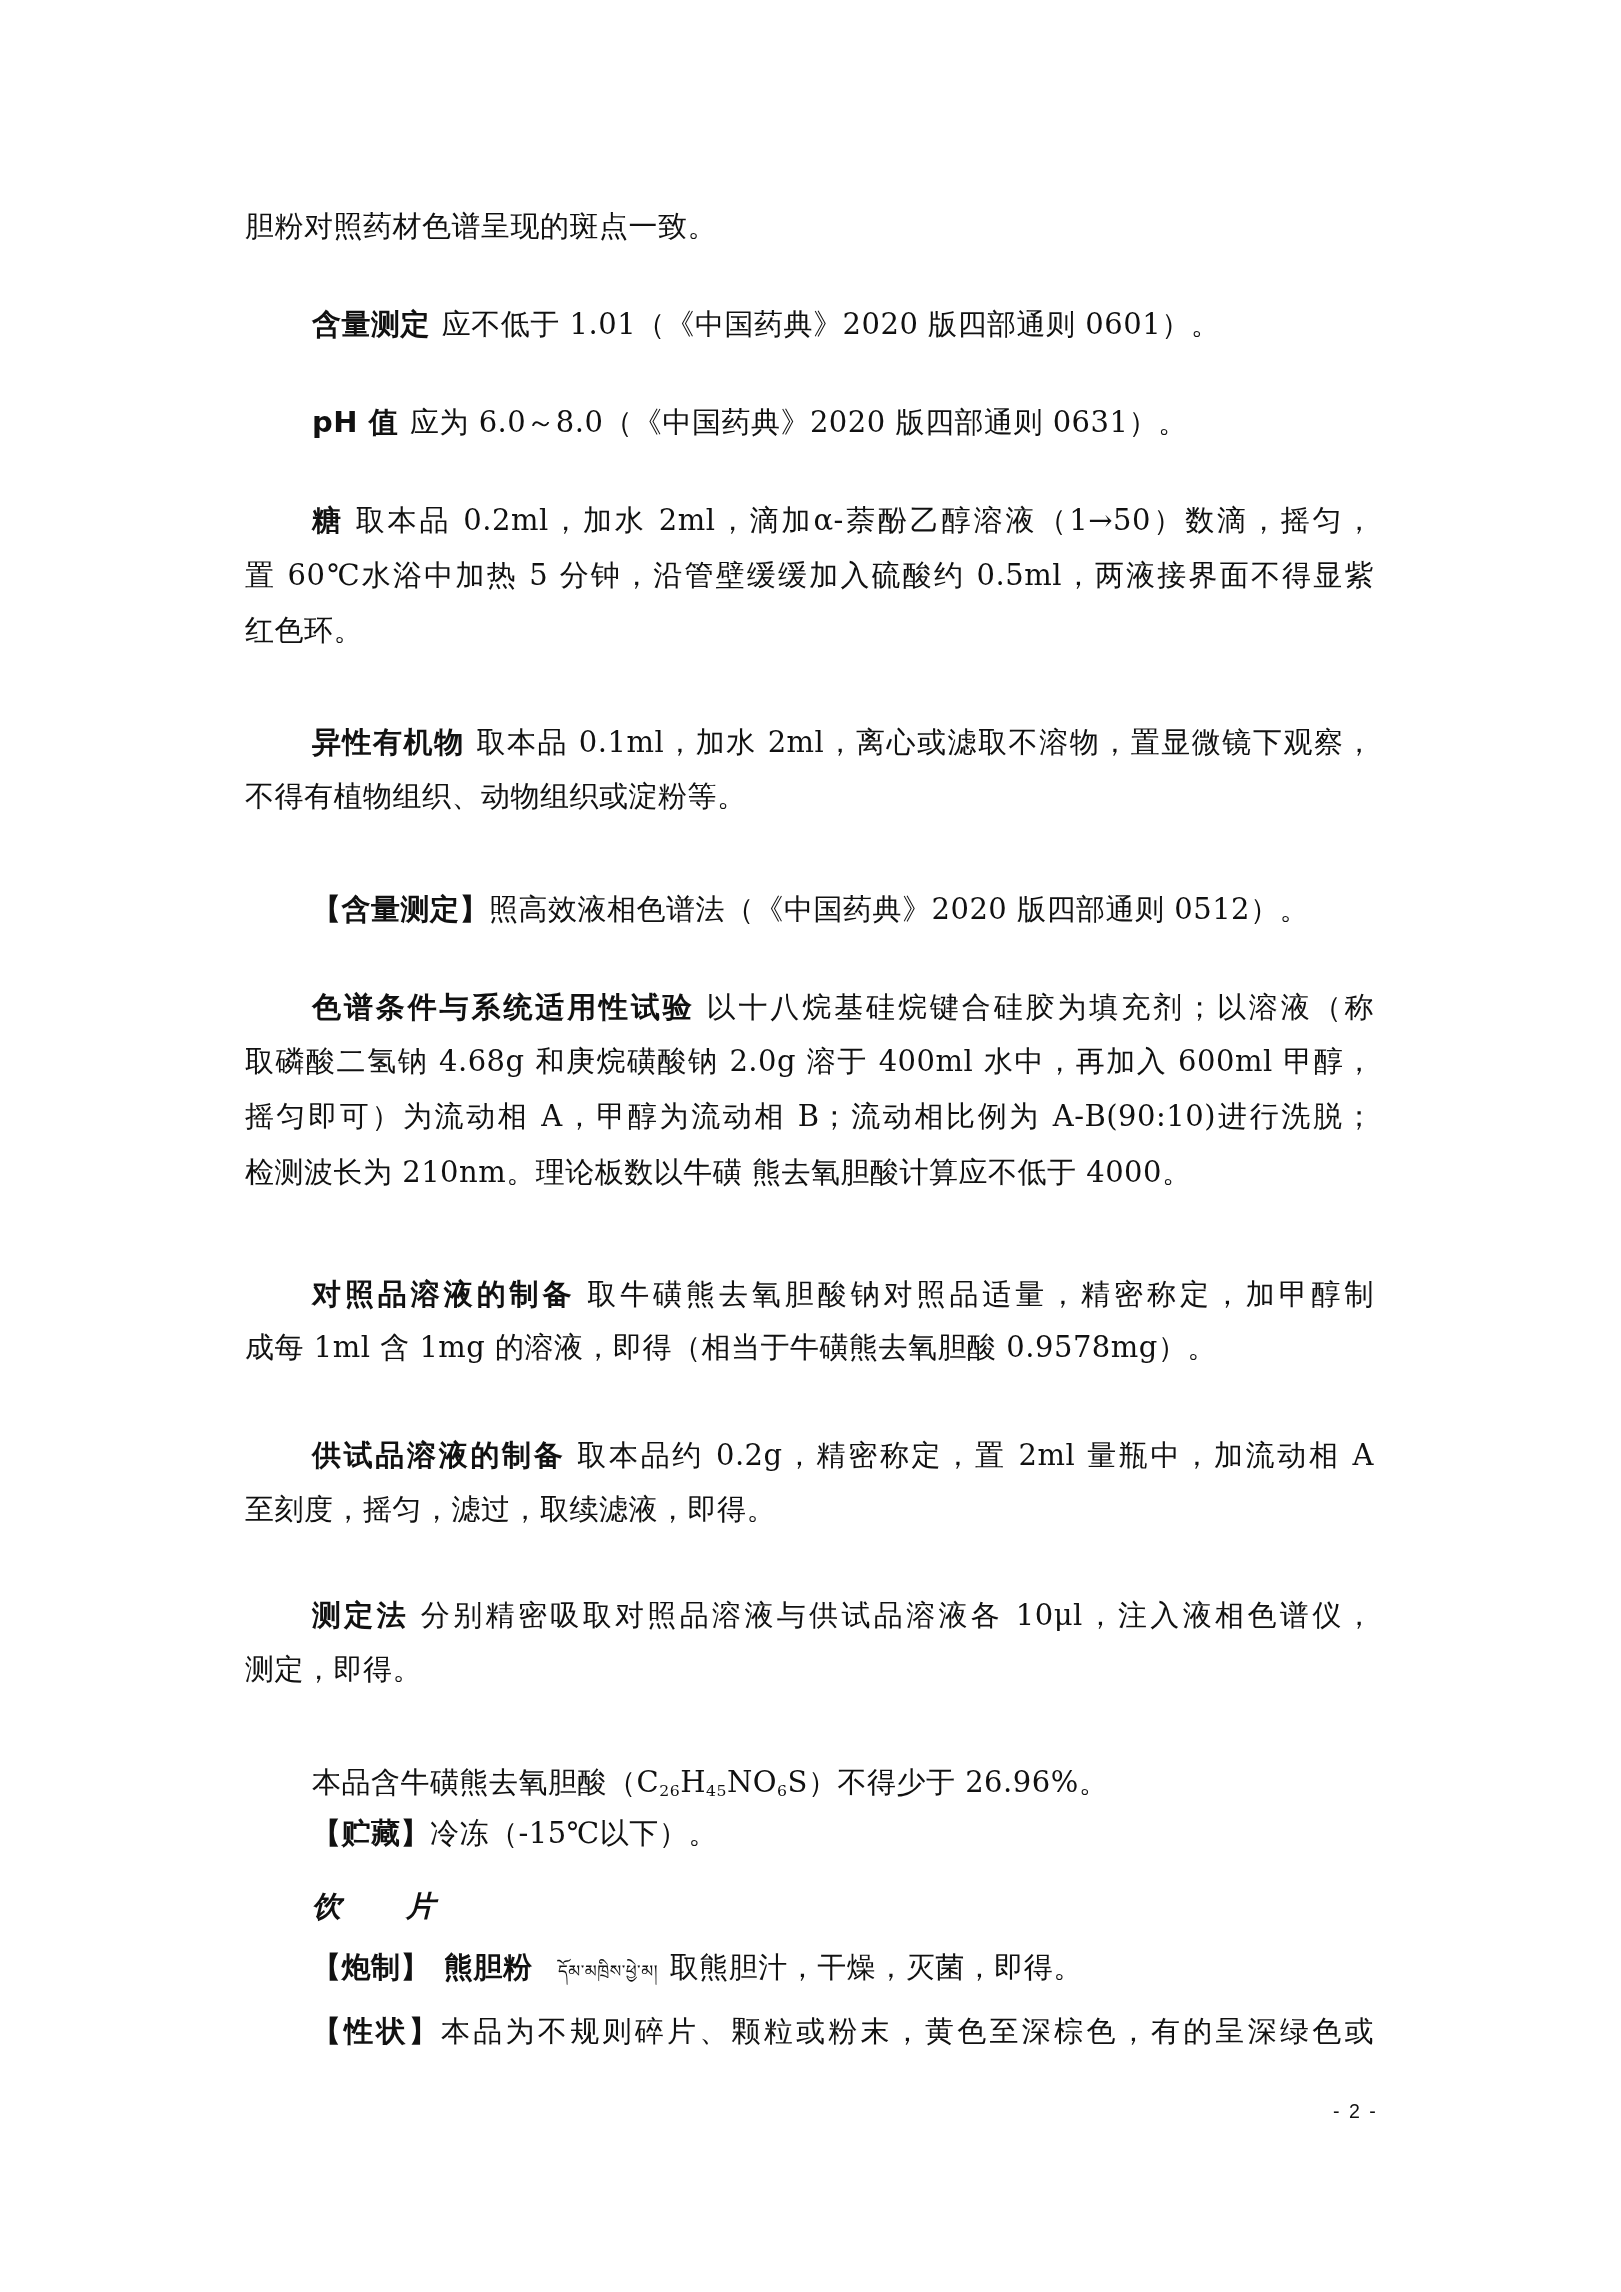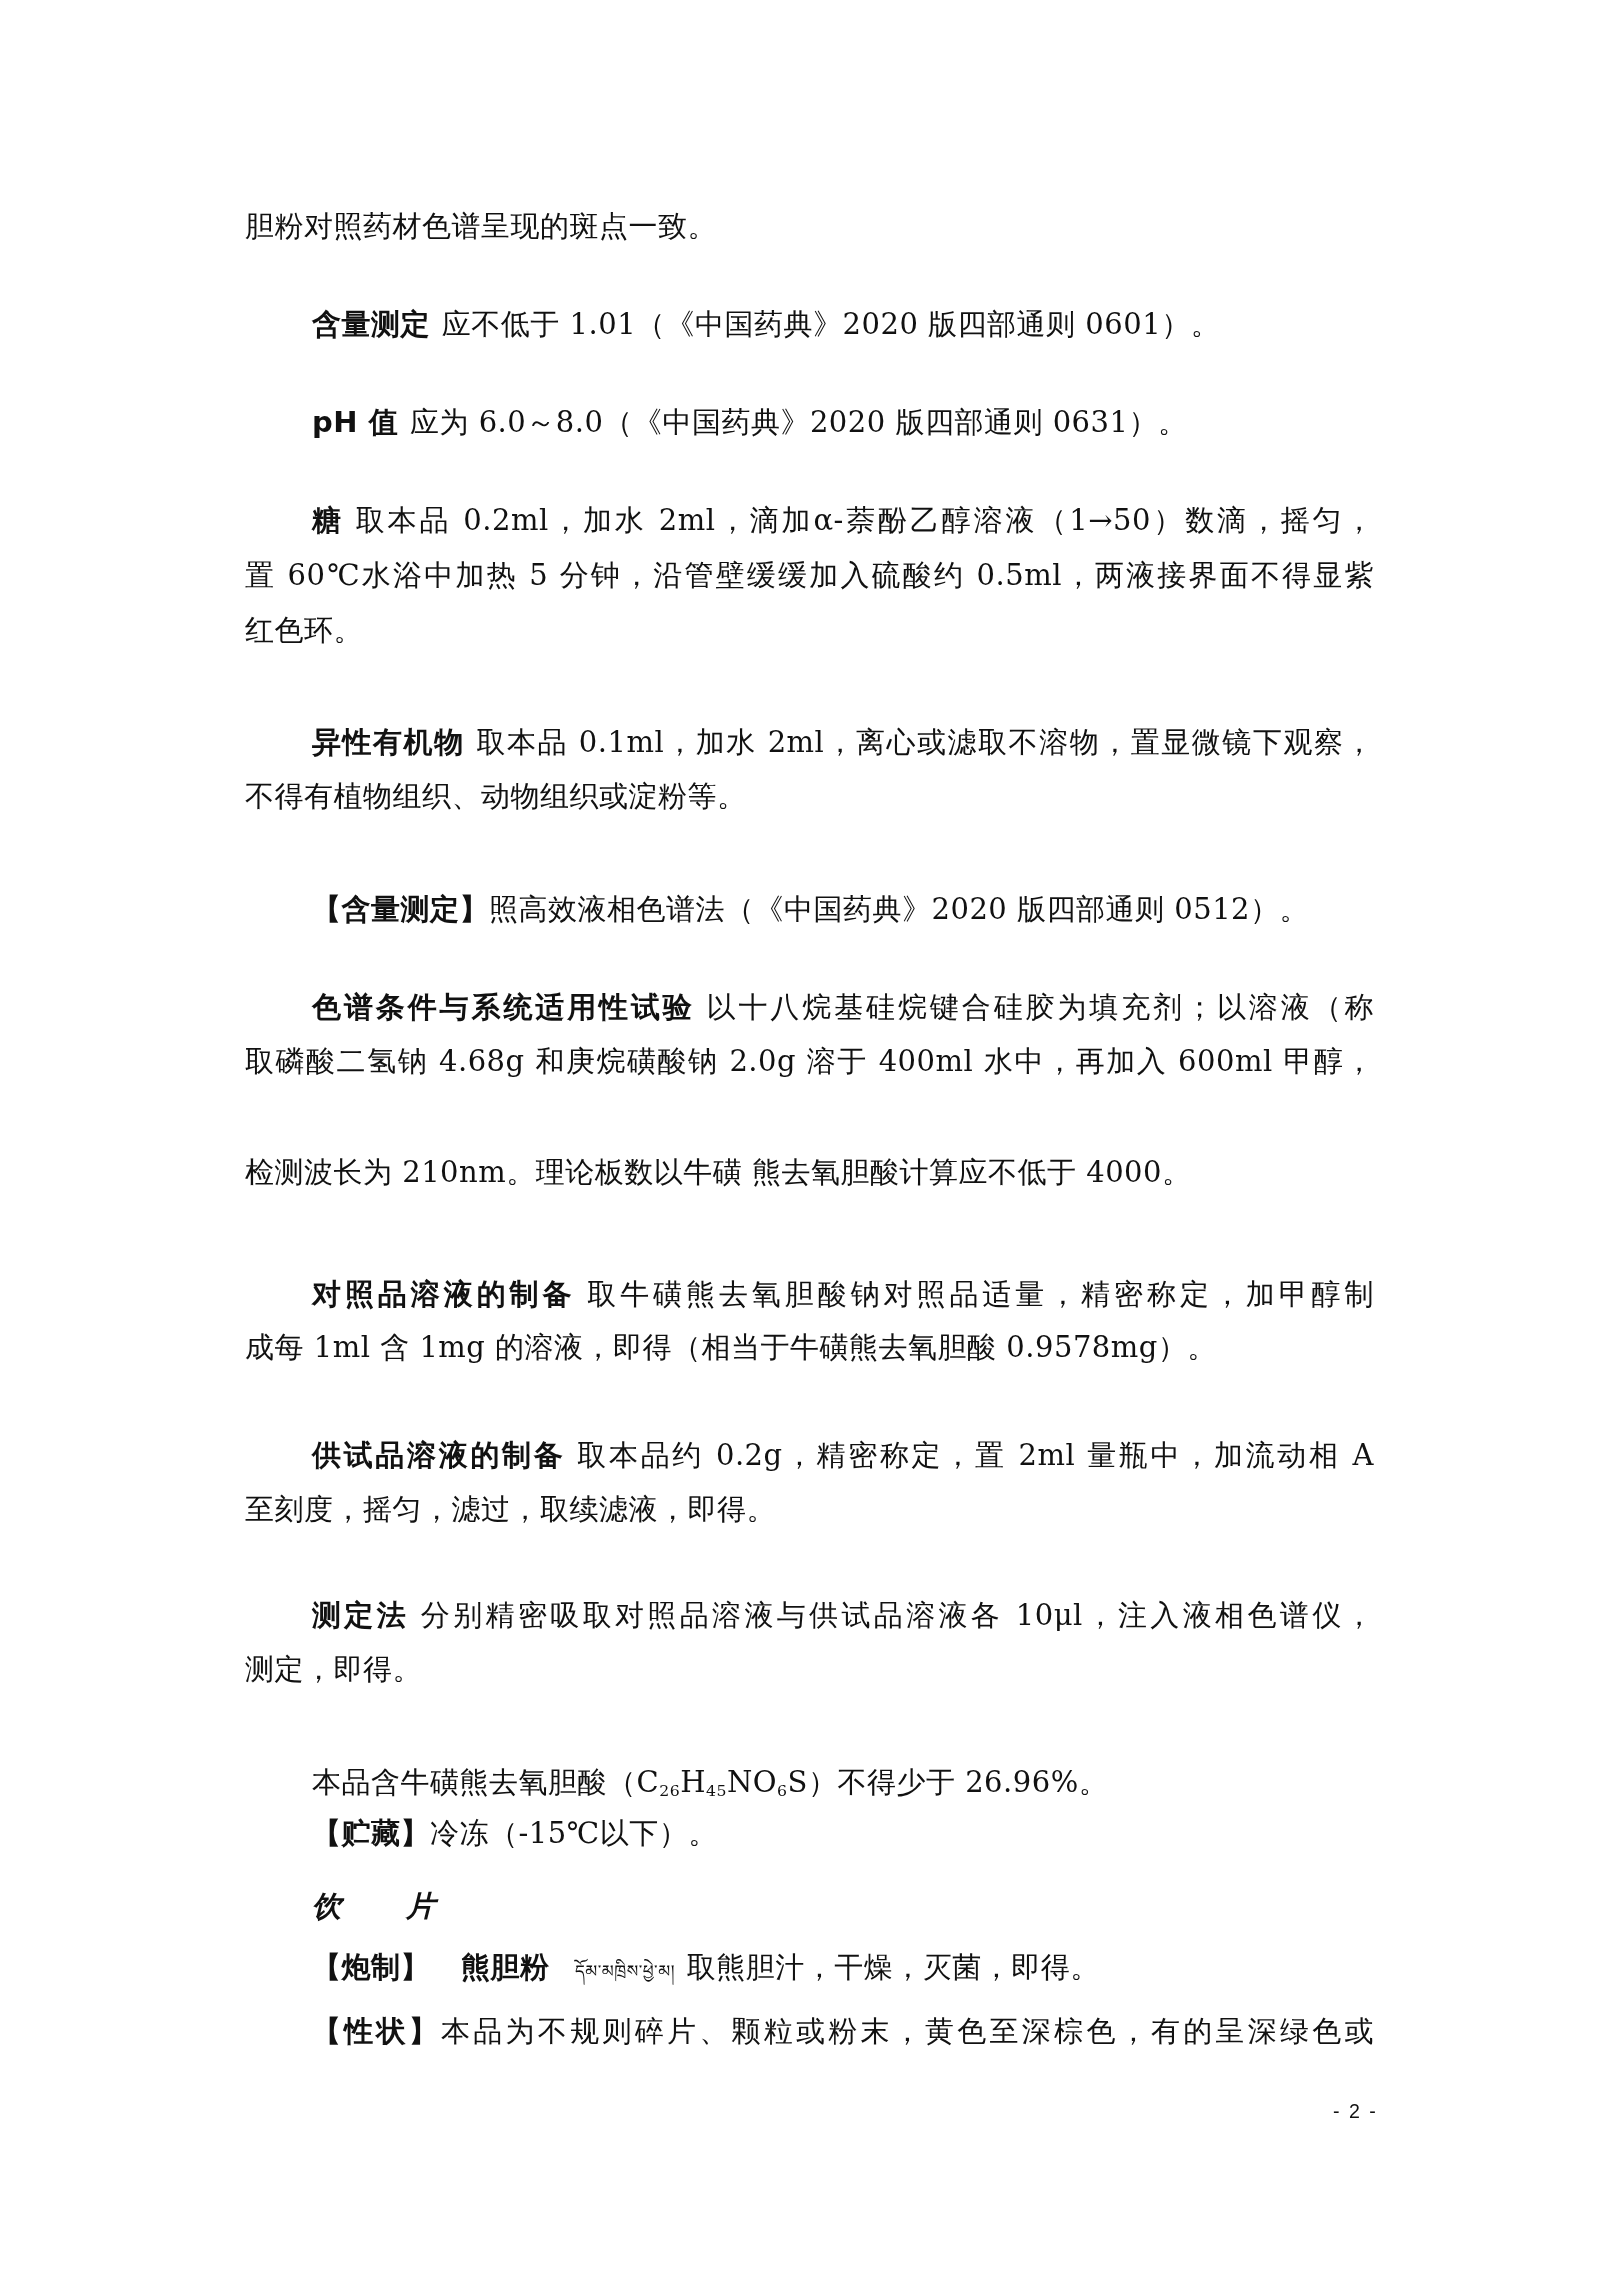--- a/index.html
+++ b/index.html
@@ -56,20 +56,23 @@
   <div class="line indent last" style="top:892px">
     <span class="b">【含量测定】</span><span>照高效液相色谱法（《中国药典》2020 版四部通则 0512）。</span>
   </div>
 
   <div class="line indent" style="top:990px">
     <span class="b term">色谱条件与系统适用性试验</span><span>以十八烷基硅烷键合硅胶为填充剂；以溶液（称</span>
   </div>
   <div class="line" style="top:1044px">
     <span>取磷酸二氢钠 4.68g 和庚烷磺酸钠 2.0g 溶于 400ml 水中，再加入 600ml 甲醇，</span>
   </div>
+  <div class="line" style="top:1099px">
+    <span>摇匀即可）为流动相 A，甲醇为流动相 B；流动相比例为 A-B(90:10)进行洗脱；</span>
+  </div>
   <div class="line last" style="top:1155px">
     <span>检测波长为 210nm。理论板数以牛磺 熊去氧胆酸计算应不低于 4000。</span>
   </div>
 
   <div class="line indent" style="top:1277px">
     <span class="b term">对照品溶液的制备</span><span>取牛磺熊去氧胆酸钠对照品适量，精密称定，加甲醇制</span>
   </div>
   <div class="line last" style="top:1330px">
     <span>成每 1ml 含 1mg 的溶液，即得（相当于牛磺熊去氧胆酸 0.9578mg）。</span>
   </div>
@@ -94,21 +97,21 @@
 
   <div class="line indent last" style="top:1816px">
     <span class="b">【贮藏】</span><span>冷冻（-15℃以下）。</span>
   </div>
 
   <div class="line indent last heading2" style="top:1889px">
     <span class="b">饮</span><span class="sp"></span><span class="b">片</span>
   </div>
 
   <div class="line indent last" style="top:1950px">
-    <span class="b">【炮制】</span><span class="b" style="margin-left:31px">熊胆粉</span><span class="tib">དོམ་མཁྲིས་ཕྱེ་མ།</span><span>取熊胆汁，干燥，灭菌，即得。</span>
+    <span class="b">【炮制】</span><span class="b" style="margin-left:14px">熊胆粉</span><span class="tib">དོམ་མཁྲིས་ཕྱེ་མ།</span><span>取熊胆汁，干燥，灭菌，即得。</span>
   </div>
 
   <div class="line indent" style="top:2014px">
     <span class="b">【性状】</span><span>本品为不规则碎片、颗粒或粉末，黄色至深棕色，有的呈深绿色或</span>
   </div>
 
   <div class="pagenum">- 2 -</div>
 </div>
 
 

